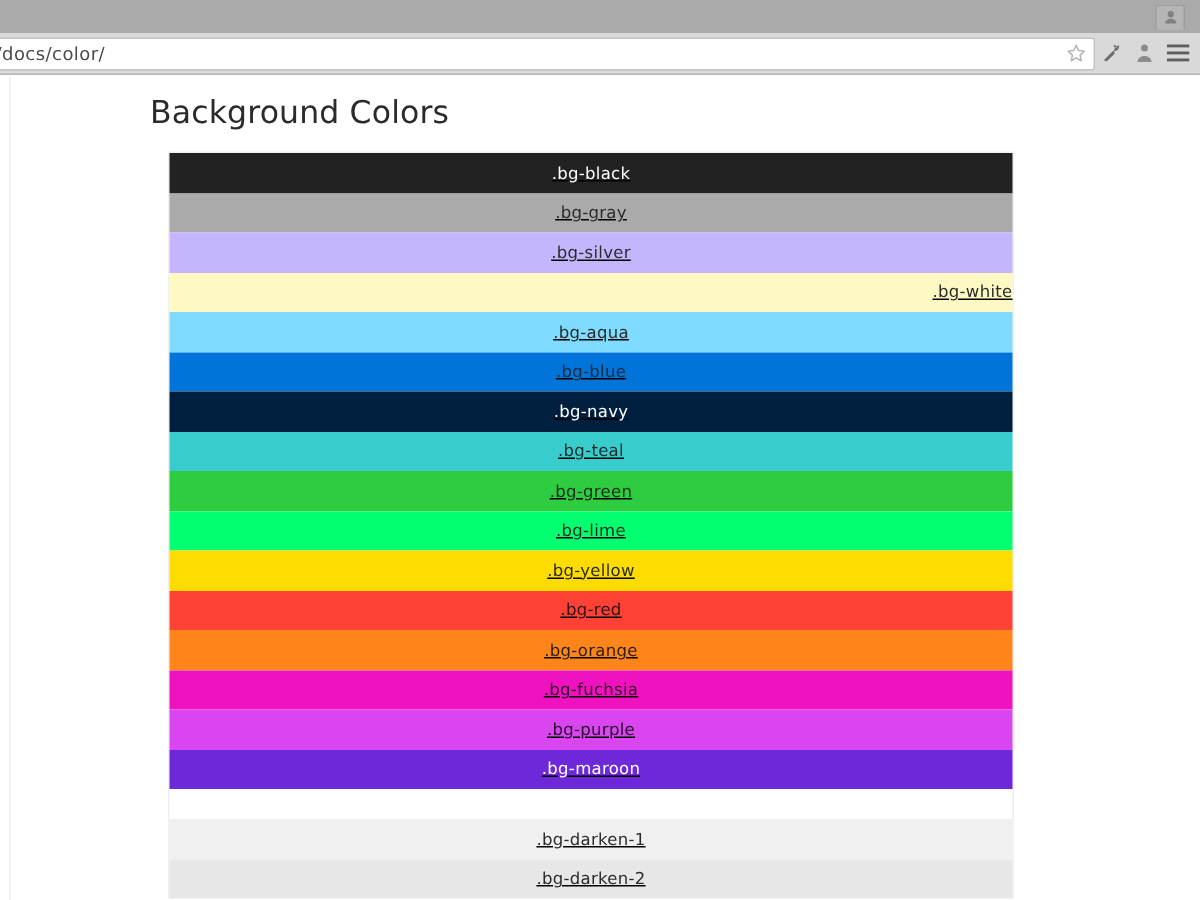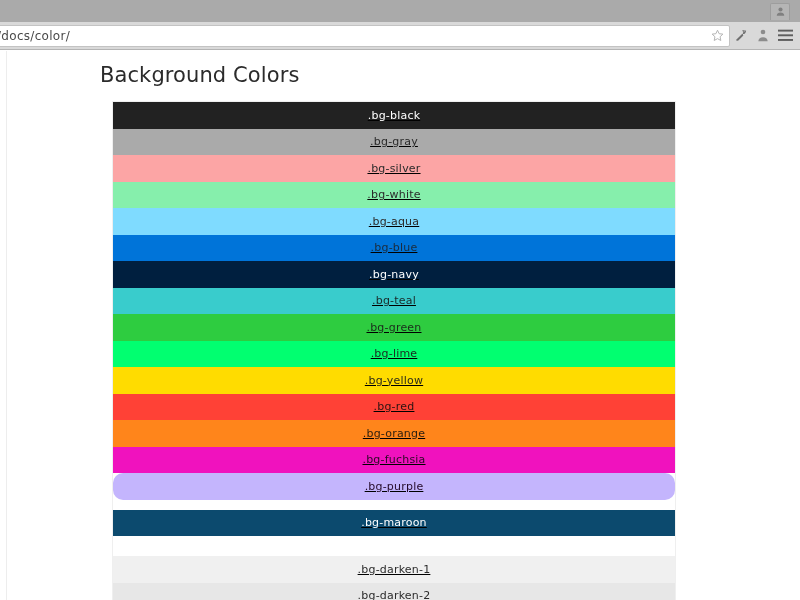--- a/index.html
+++ b/index.html
@@ -185,24 +185,24 @@
     <div class="page-content">
       <h1 class="page-title">Background Colors</h1>
 
       <div class="swatch-list">
           <div class="swatch-row" style="background: rgb(34, 34, 34); color: rgb(255, 255, 255);">
             <span>.bg-black</span>
           </div>
           <div class="swatch-row" style="background: rgb(170, 170, 170); color: rgb(43, 43, 43);">
             <span>.bg-gray</span>
           </div>
-          <div class="swatch-row" style="background: #fca5a5; color: rgb(43, 43, 43);">
+          <div class="swatch-row" style="background: #c4b5fd; color: rgb(43, 43, 43);">
             <span>.bg-silver</span>
           </div>
-          <div class="swatch-row" style="background: #86efac; color: rgb(43, 43, 43);">
+          <div class="swatch-row" style="background: #fef9c3; color: rgb(43, 43, 43); justify-content: flex-end;">
             <span>.bg-white</span>
           </div>
           <div class="swatch-row" style="background: rgb(127, 219, 255); color: rgb(43, 43, 43);">
             <span>.bg-aqua</span>
           </div>
           <div class="swatch-row" style="background: rgb(0, 116, 217); color: rgb(27, 43, 59);">
             <span>.bg-blue</span>
           </div>
           <div class="swatch-row" style="background: rgb(0, 31, 63); color: rgb(255, 255, 255);">
             <span>.bg-navy</span>
@@ -221,24 +221,24 @@
           </div>
           <div class="swatch-row" style="background: rgb(255, 65, 54); color: rgb(43, 20, 18);">
             <span>.bg-red</span>
           </div>
           <div class="swatch-row" style="background: rgb(255, 133, 27); color: rgb(43, 31, 16);">
             <span>.bg-orange</span>
           </div>
           <div class="swatch-row" style="background: rgb(240, 18, 190); color: rgb(43, 10, 36); text-align: center;">
             <span>.bg-fuchsia</span>
           </div>
-          <div class="swatch-row" style="background: #c4b5fd; color: rgb(36, 10, 40); border-radius: 10px;">
+          <div class="swatch-row" style="background: #d946ef; color: rgb(36, 10, 40);">
             <span>.bg-purple</span>
           </div>
-          <div class="swatch-row" style="background: #0c4a6e; color: rgb(255, 255, 255); margin-top: 10px;">
+          <div class="swatch-row" style="background: #6d28d9; color: rgb(255, 255, 255);">
             <span>.bg-maroon</span>
           </div>
           <div class="swatch-row" style="background: rgb(240, 240, 240); color: rgb(43, 43, 43); margin-top: 20px;">
             <span>.bg-darken-1</span>
           </div>
           <div class="swatch-row" style="background: rgb(231, 231, 231); color: rgb(43, 43, 43);">
             <span>.bg-darken-2</span>
           </div>
         </div>
     </div>

